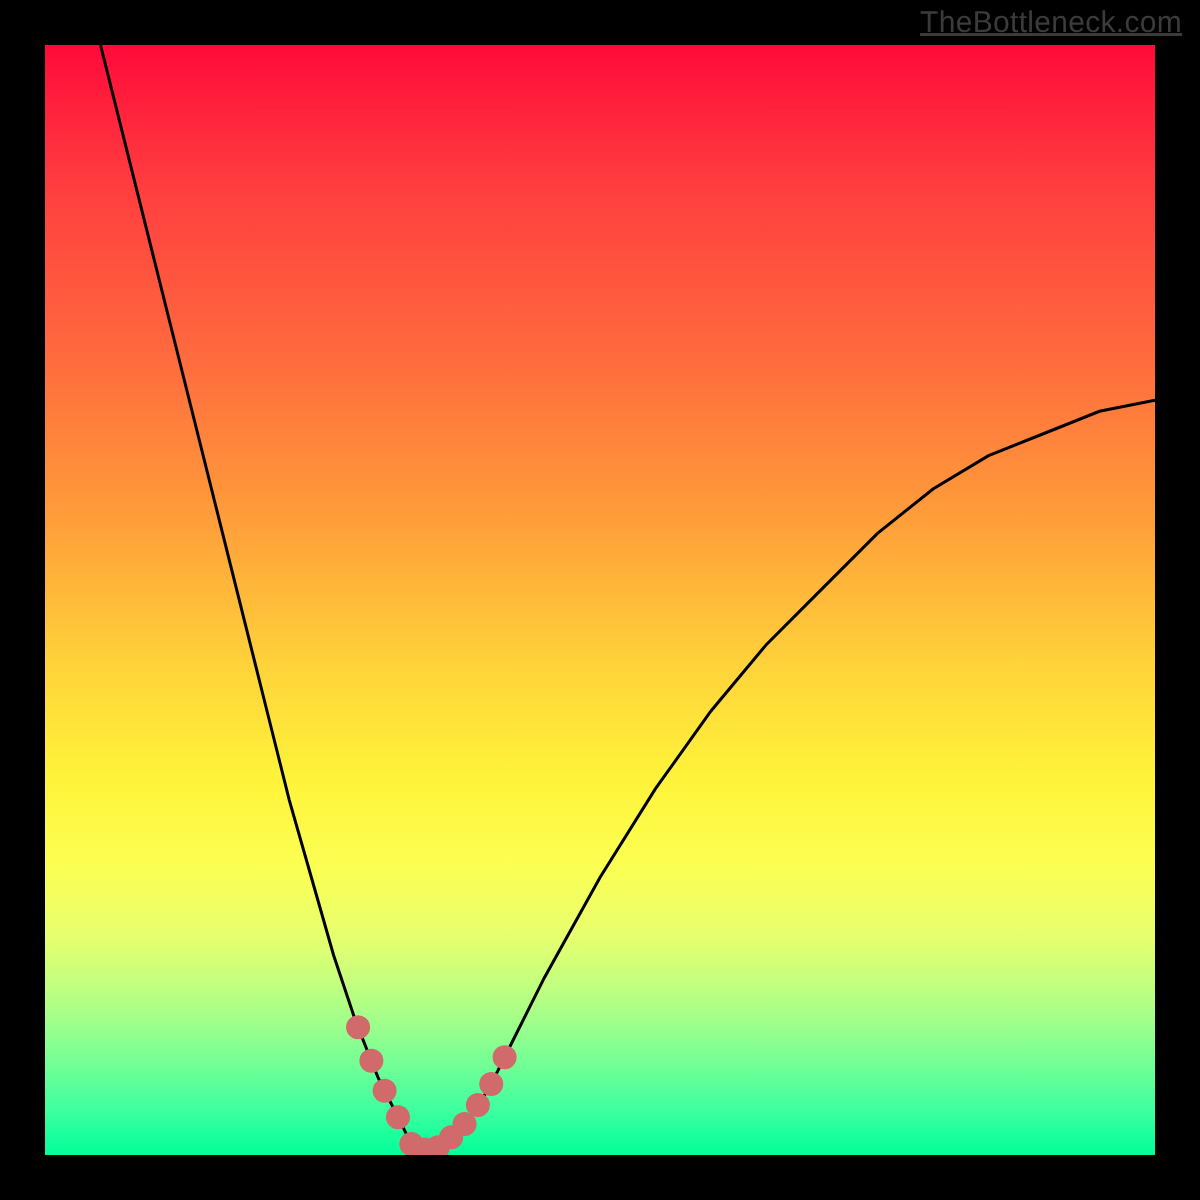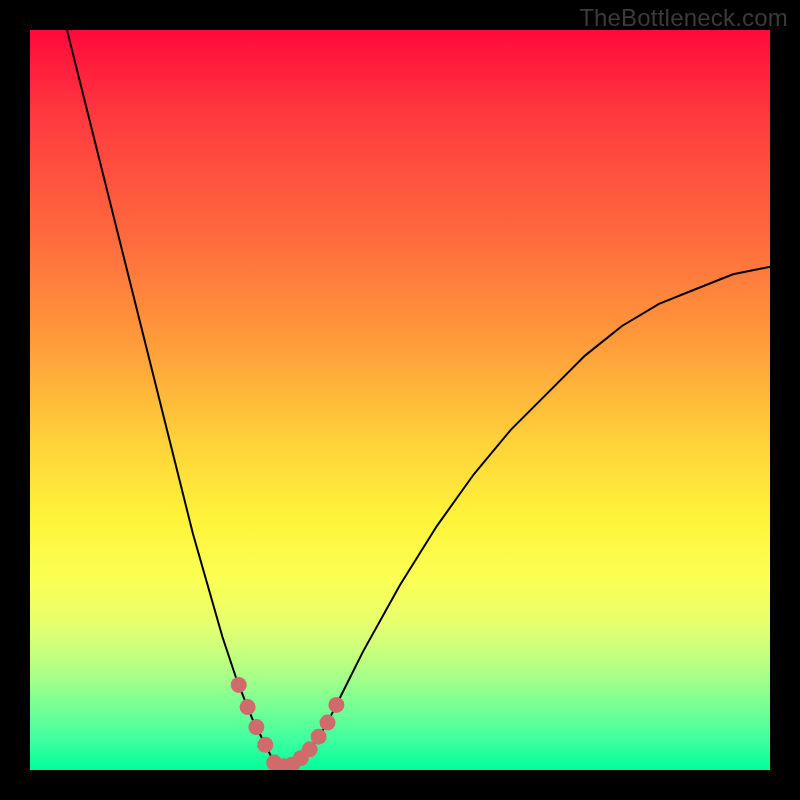--- a/index.html
+++ b/index.html
@@ -40,24 +40,25 @@
       #70ff96 92%,
       #3effa0 96%,
       #00ff9a 100%
     );
   }
   .watermark {
     position: absolute;
     top: 4px;
     right: 12px;
     color: #3b3b3b;
-    font-size: 24px;
+    font-size: 20px;
     font-weight: 500;
     letter-spacing: 0.2px;
     user-select: none;
+    text-decoration: underline;
   }
   svg.curve {
     position: absolute;
     left: 0;
     top: 0;
     width: 740px;
     height: 740px;
   }
 </style>
 </head>

